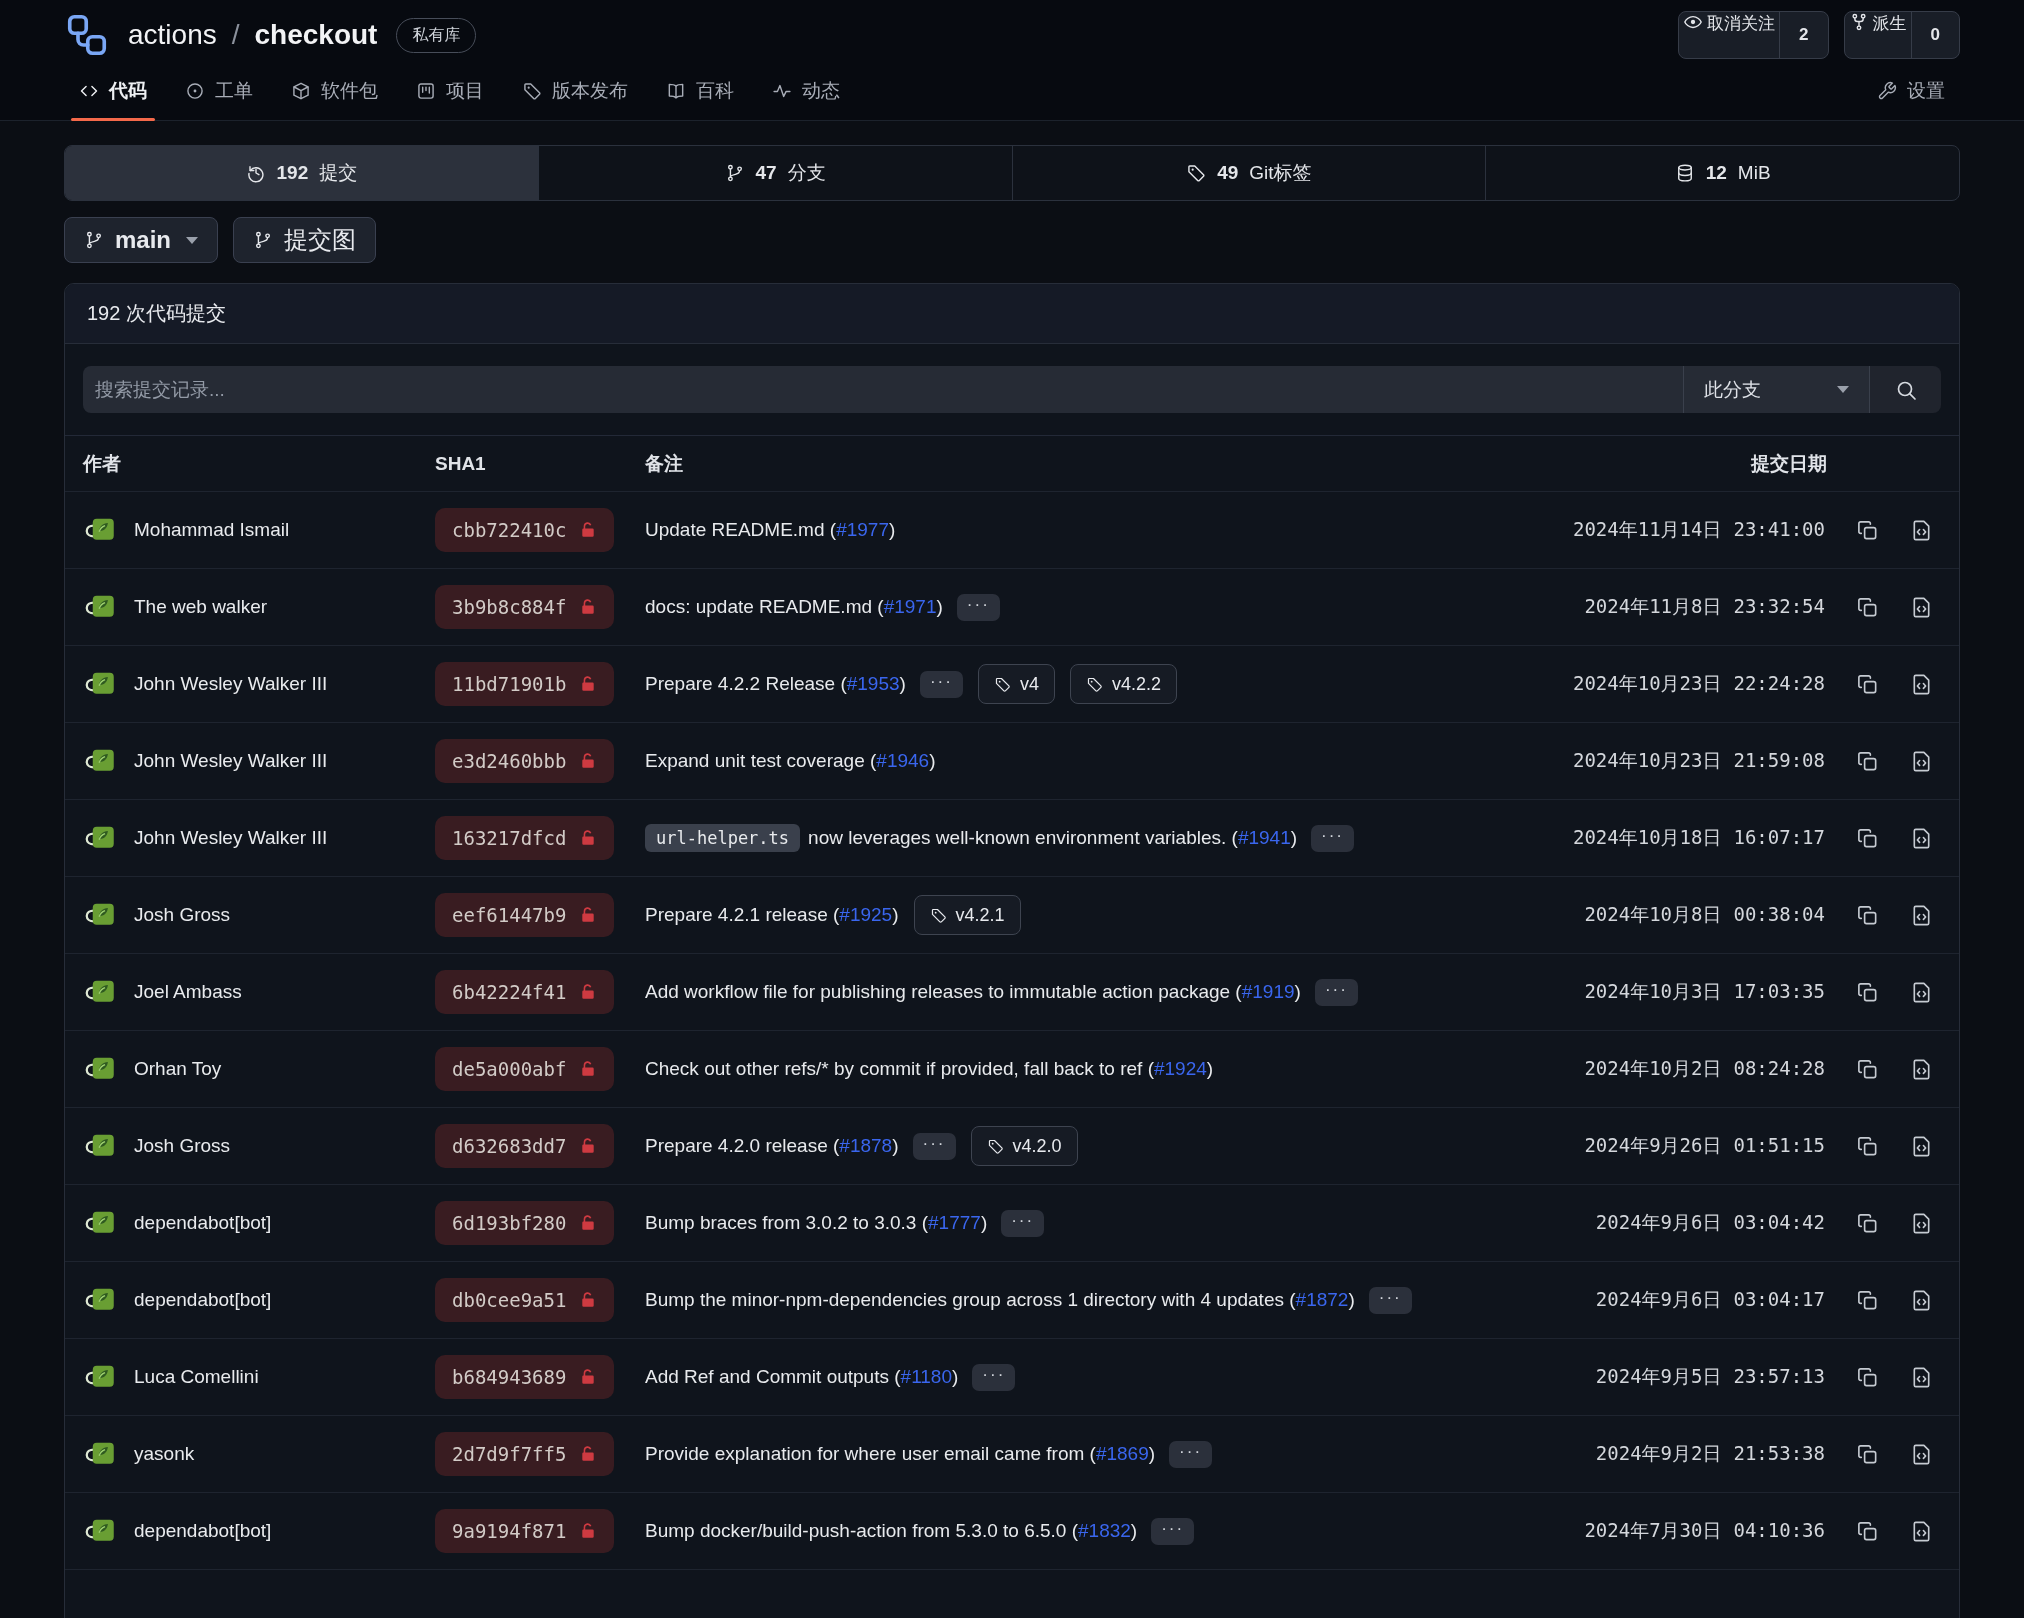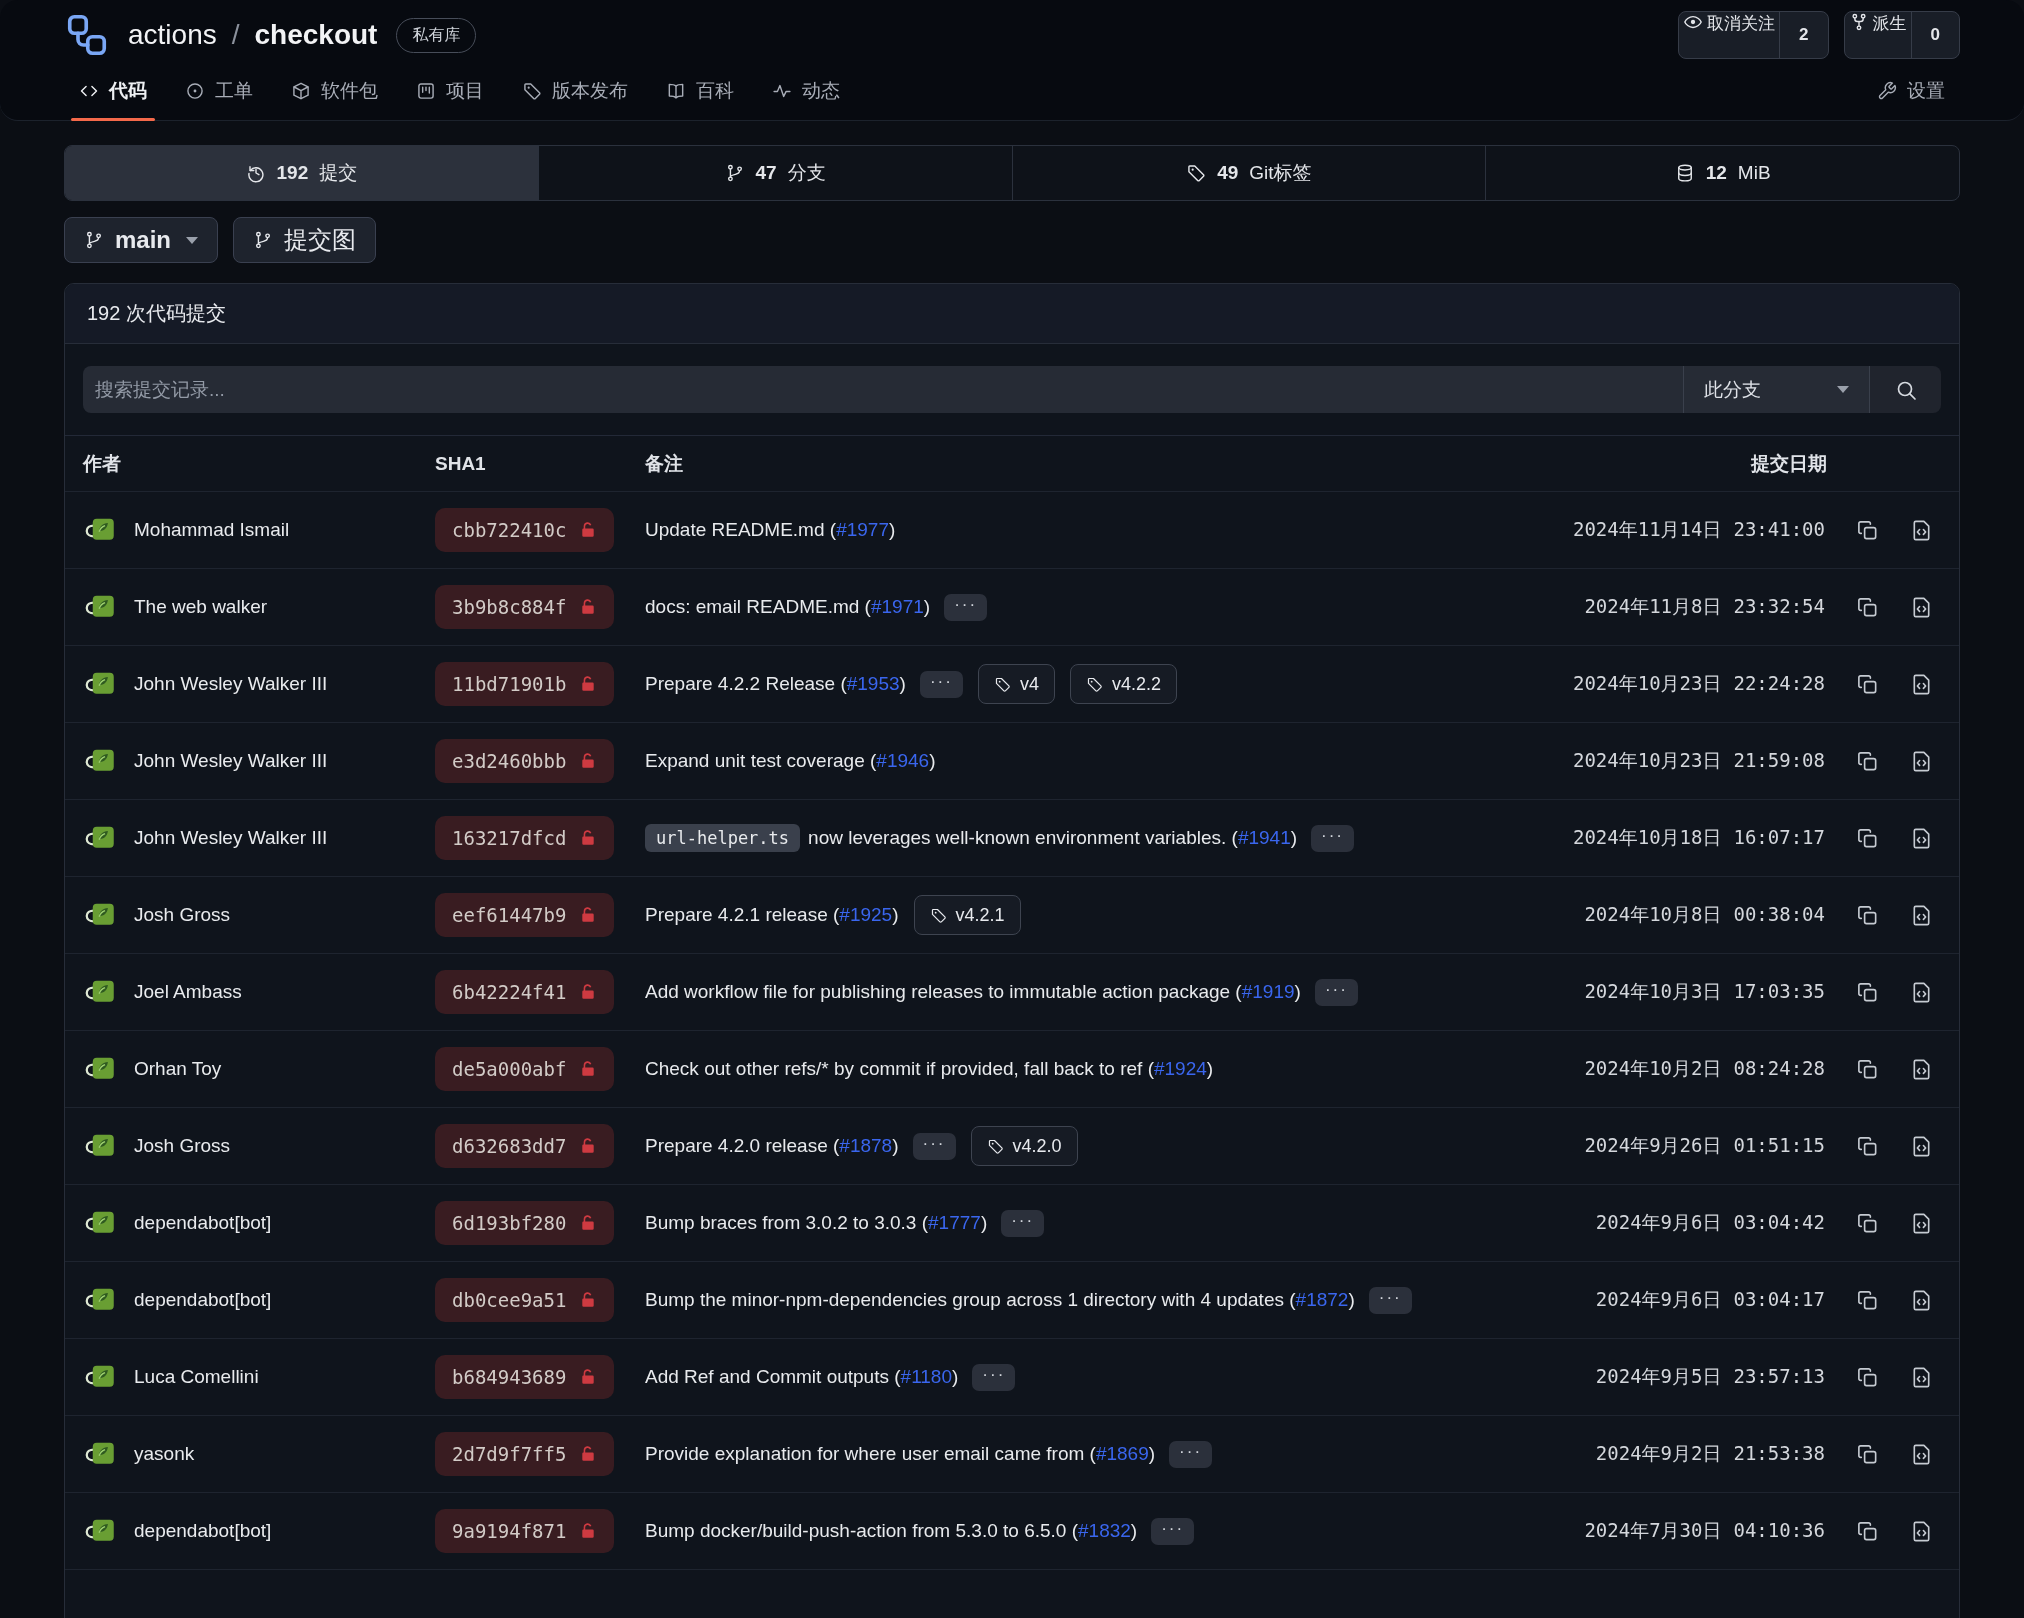--- a/index.html
+++ b/index.html
@@ -7,21 +7,21 @@
   body {
     background:#0b0e14;
     color:#e9ebee;
     font-family:"Liberation Sans","DejaVu Sans",sans-serif;
   }
   svg { display:block; }
   .ic { display:inline-flex; align-items:center; justify-content:center; }
   .ic svg { width:20px; height:20px; stroke:currentColor; fill:none; stroke-width:1.7; stroke-linecap:round; stroke-linejoin:round; }
 
   
-  .top { background:#070a10; padding:0 64px; border-bottom:1px solid #1c222c;border-radius:18px; }
+  .top { background:#070a10; padding:0 64px; border-bottom:1px solid #1c222c; }
   .header-row { display:flex; align-items:center; gap:18px; padding-top:14px; height:56px; }
   .logo { width:46px; height:46px; color:#7aa7f5; }
   .logo svg { width:46px; height:46px; stroke:currentColor; fill:none; stroke-width:1.9; stroke-linecap:round; }
   .repo-name { font-size:28px; display:flex; align-items:center; gap:15px; }
   .repo-owner { color:#f2f3f5; font-weight:500; cursor:pointer; }
   .repo-sep { color:#8b919c; font-weight:400; }
   .repo-main { color:#f2f3f5; font-weight:700; cursor:pointer; }
   .badge-private { border:1px solid #474d59; border-radius:18px; padding:6px 15px; font-size:16px; color:#ced2d9; margin-left:4px; }
   .header-actions { margin-left:auto; display:flex; gap:15px; }
   .action-btn { display:flex; align-items:stretch; background:#191e27; border:1px solid #363c48; border-radius:8px; overflow:hidden; font-size:17px; color:#e4e6ea; height:48px; cursor:pointer; }
@@ -373,21 +373,21 @@
           </div>
           <div><span class="sha-badge">
               <span class="sha-text">3b9b8c884f</span>
               <span class="lock">
                 <svg viewBox="0 0 24 24">
                   <path d="M6.2 10V7a5.3 5.3 0 0 1 10.3-1.7l-2 .7A3.2 3.2 0 0 0 8.3 7v3H18a1.6 1.6 0 0 1 1.6 1.6v7.8A1.6 1.6 0 0 1 18 21H6a1.6 1.6 0 0 1-1.6-1.6v-7.8A1.6 1.6 0 0 1 6.2 10z"></path>
                 </svg>
               </span>
             </span></div>
           <div class="cell-msg">
-            <span>docs: email README.md (</span>
+            <span>docs: update README.md (</span>
             <span class="msg-link">#1971</span>
             <span>)</span>
             <span class="more-btn">···</span>
           </div>
           <div class="cell-meta">
             <span class="commit-date"><span>2024年11月8日</span><span class="time">23:32:54</span></span>
             <span class="ic row-icon">
               <svg viewBox="0 0 24 24">
                 <rect x="9" y="9" width="11.5" height="11.5" rx="2"></rect>
                 <path d="M5.5 15H4.8a1.8 1.8 0 0 1-1.8-1.8V4.8A1.8 1.8 0 0 1 4.8 3h8.4A1.8 1.8 0 0 1 15 4.8v.7"></path>

